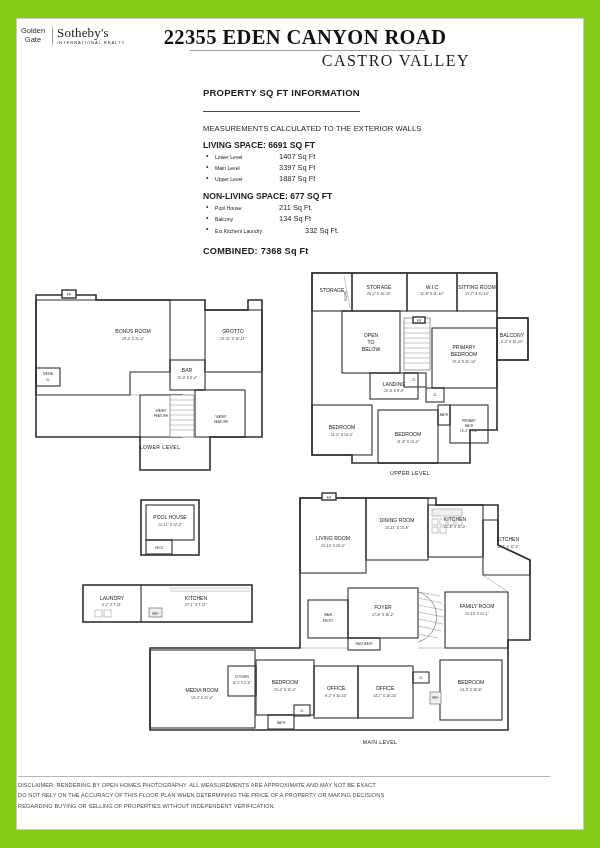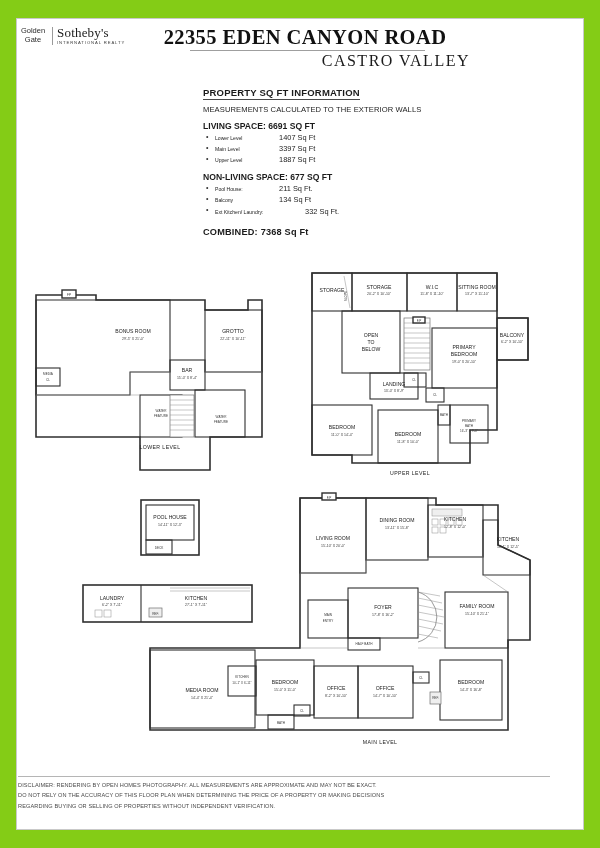--- a/index.html
+++ b/index.html
@@ -75,24 +75,24 @@
 
   
   .info {
     position: absolute;
     left: 203px; top: 82px;
     width: 260px;
     color: #1b1b1b;
   }
   .info .h1 {
     font-size: 9.5px; font-weight: bold; letter-spacing: .2px;
-    border-bottom: 1px solid #4a4a4a; display: inline-block; padding-bottom: 1px;
+    border-bottom: 1px solid #4a4a4a; display: inline-block; padding-bottom: 13px;
   }
   .info .h2 {
-    font-size: 7.6px; margin-top: 5px; letter-spacing: .1px;
+    font-size: 7.6px; margin-top: 12px; letter-spacing: .1px;
   }
   .info .grp { font-size: 8.6px; font-weight: bold; margin-top: 7px; }
   .info ul { list-style: none; margin: 1px 0 0 0; padding: 0; }
   .info li {
     font-size: 7.4px; line-height: 1.5; padding-left: 12px; position: relative;
   }
   .info li:before {
     content: "\2022"; position: absolute; left: 3px; top: -0.5px; font-size: 7px; color: #333;
   }
   .info li .lbl { display: inline-block; min-width: 62px; }

